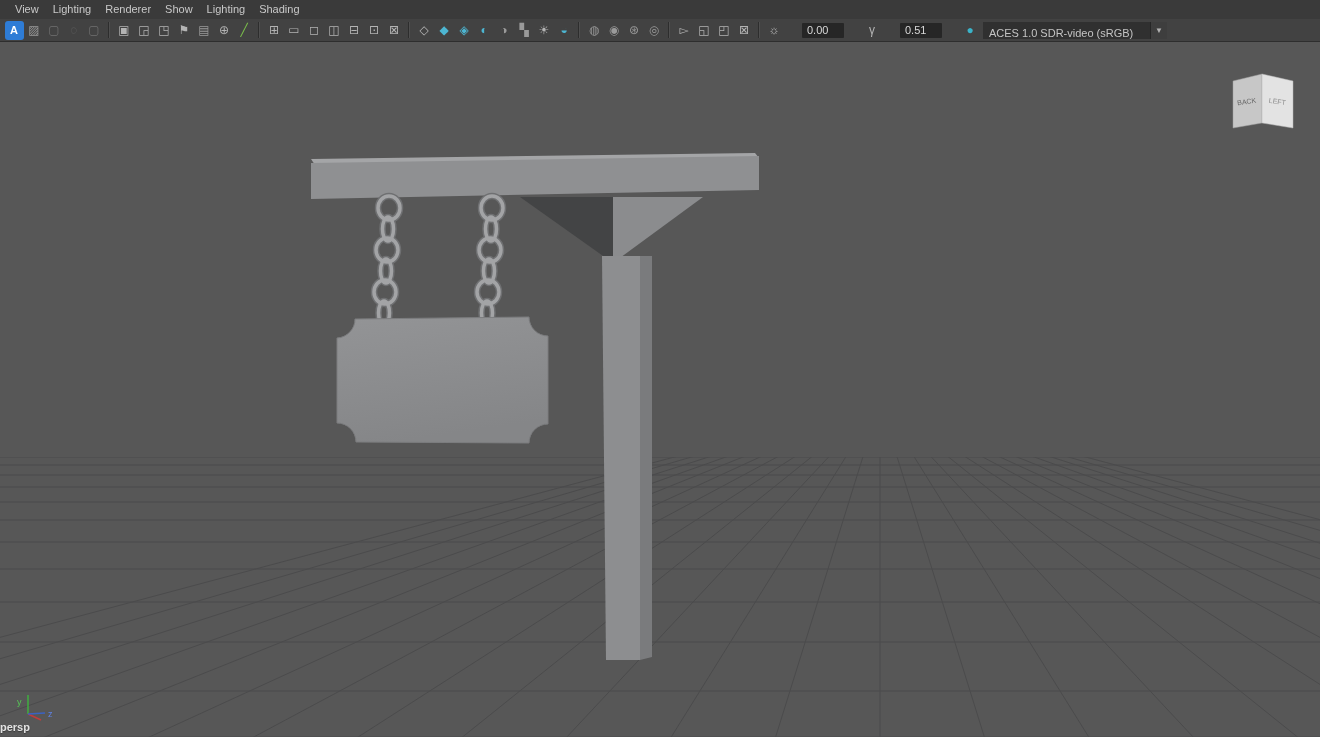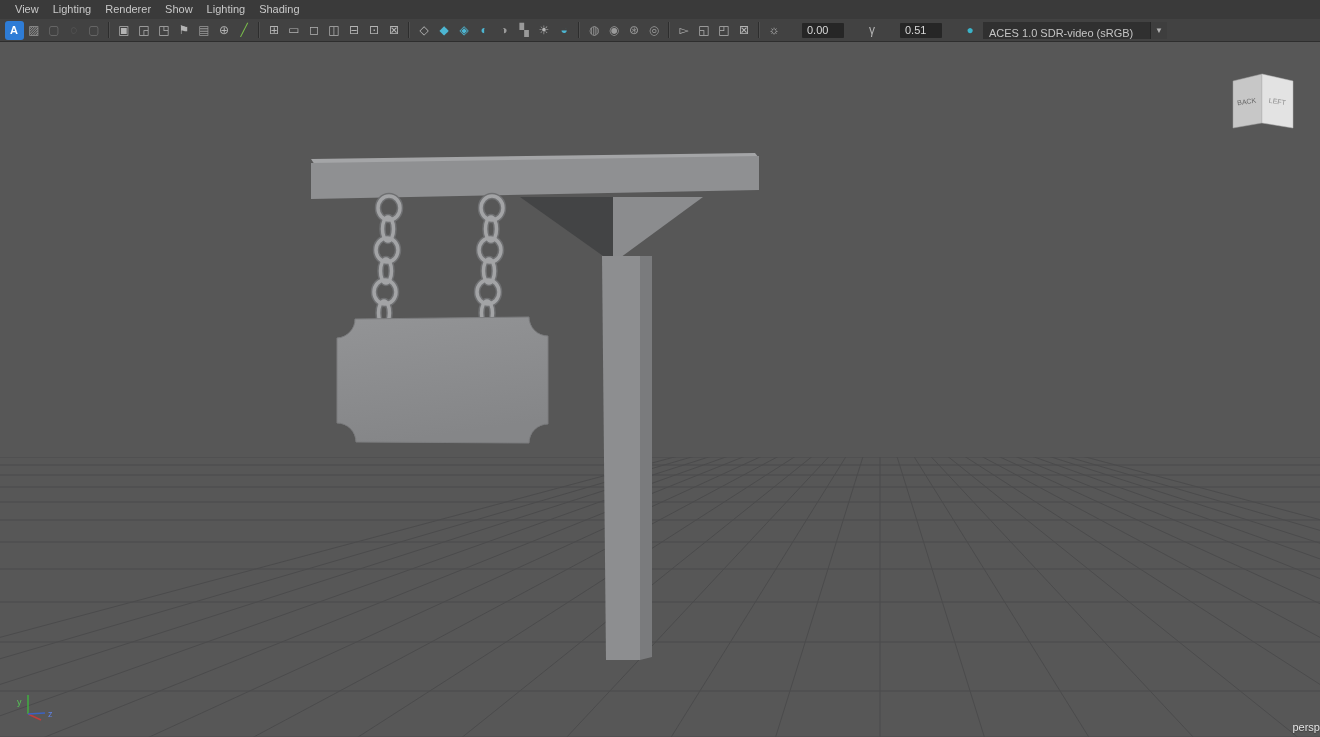--- a/index.html
+++ b/index.html
@@ -20,22 +20,22 @@
     padding:0 5px;min-width:32px;border-radius:1px;margin:0 18px;flex:0 0 auto;cursor:text;}
   .tdrop{background:#303030;color:#c4c4c4;font-size:11px;height:17px;display:inline-flex;
     align-items:flex-end;width:178px;padding:0 0 0 6px;margin-left:3px;flex:0 0 auto;
     justify-content:space-between;cursor:default;}
   .tdrop-text{white-space:nowrap;overflow:hidden;text-overflow:ellipsis;}
   .tdrop-arrow{width:16px;height:17px;display:inline-flex;align-items:center;justify-content:center;
     font-size:8px;color:#b0b0b0;background:#3e3e3e;border-left:1px solid #262626;margin-left:4px;}
   
   .viewport{position:relative;flex:1 1 auto;background:#575757;overflow:hidden;}
   .viewport svg{position:absolute;left:0;top:0;}
-  .persp-label{position:absolute;left:0;right:0;bottom:4px;text-align:right;color:#e2e2e2;
-    font-size:11px;font-weight:normal;text-shadow:0 1px 1px #3a3a3a;pointer-events:none;}
+  .persp-label{position:absolute;left:0;right:0;bottom:4px;text-align:left;color:#e2e2e2;
+    font-size:11px;font-weight:bold;text-shadow:0 1px 1px #3a3a3a;pointer-events:none;}
 </style>
 </head>
 <body>
 
 <div class="window">
 
   <div class="menubar">
 
   <span class="menu-item">View</span>
       <span class="menu-item">Lighting</span>

